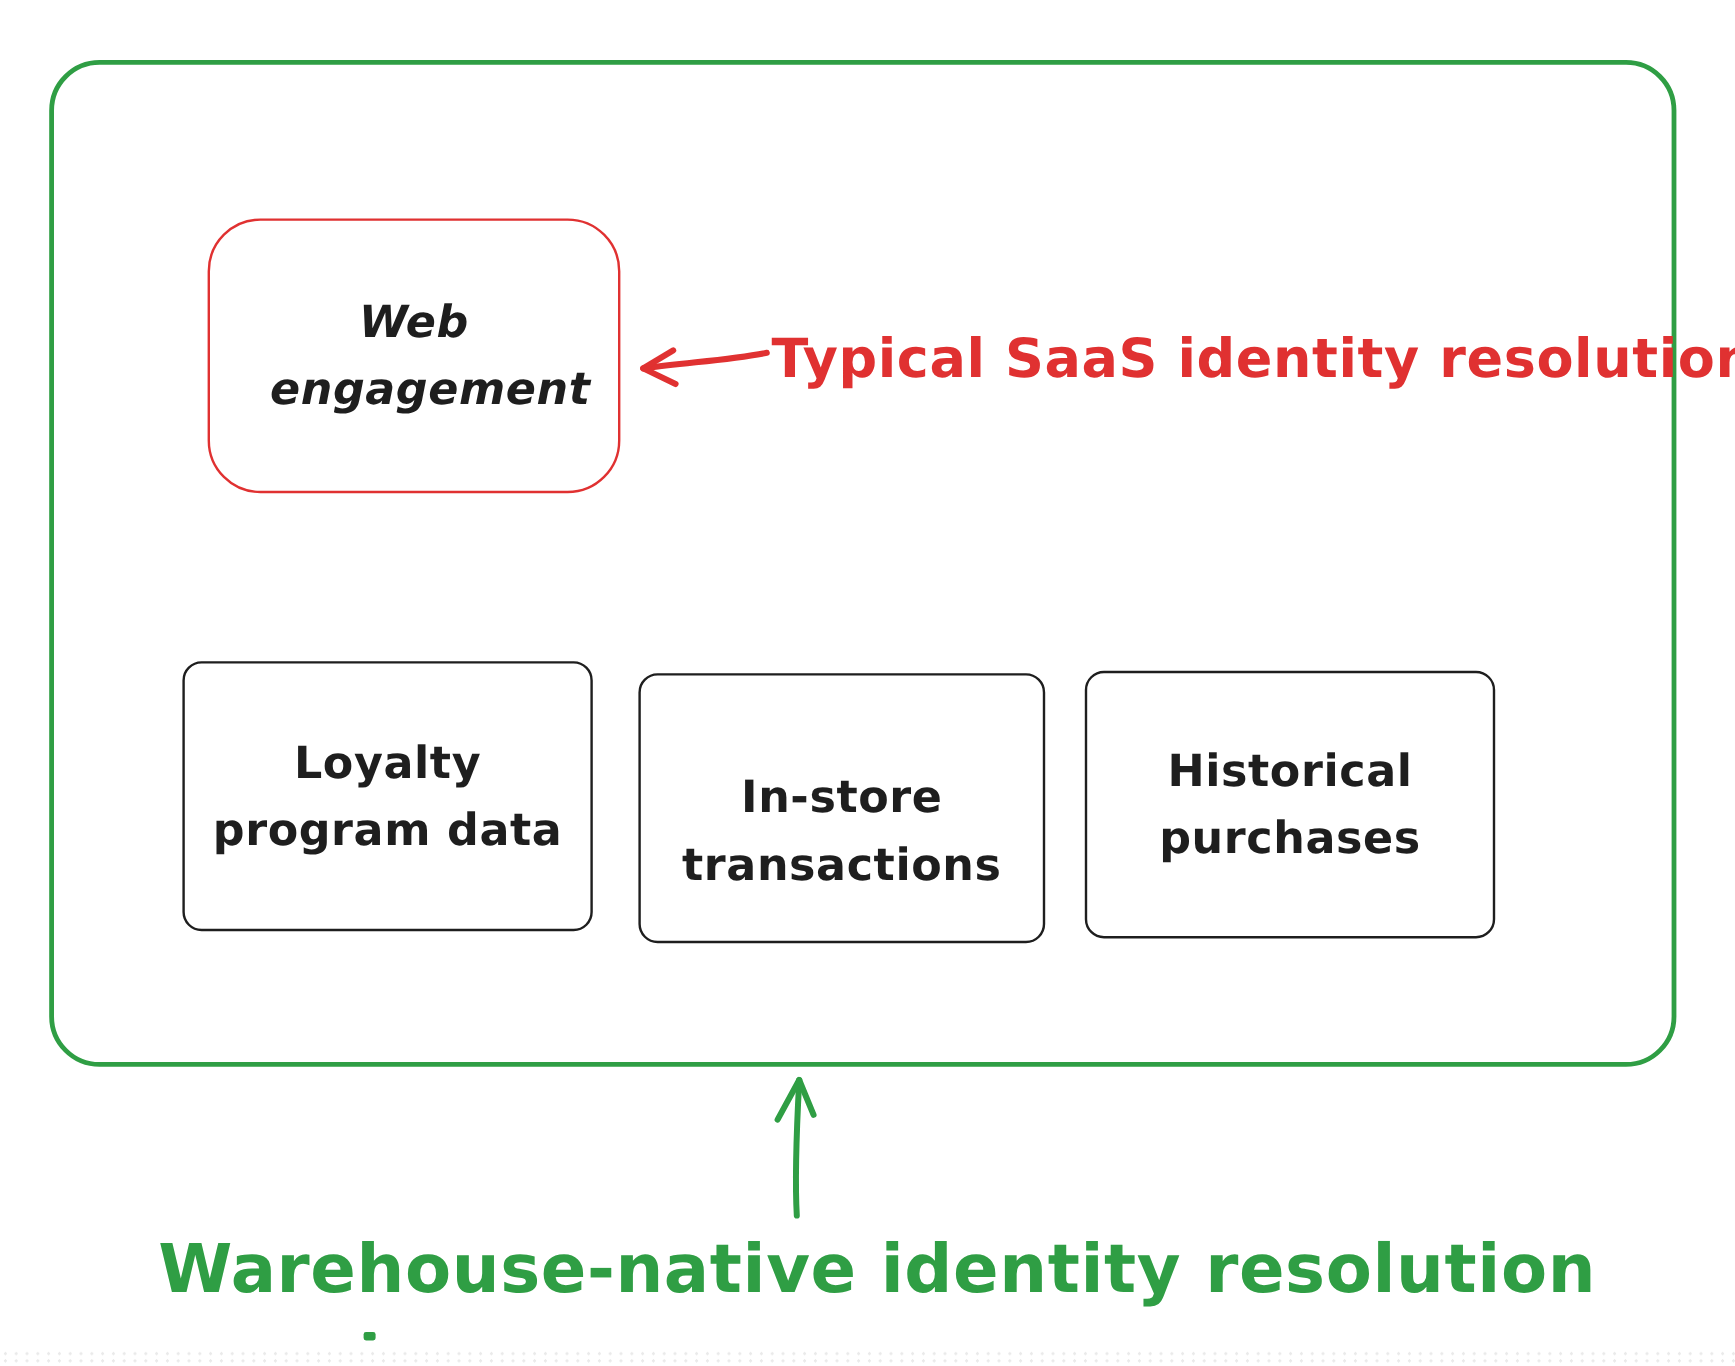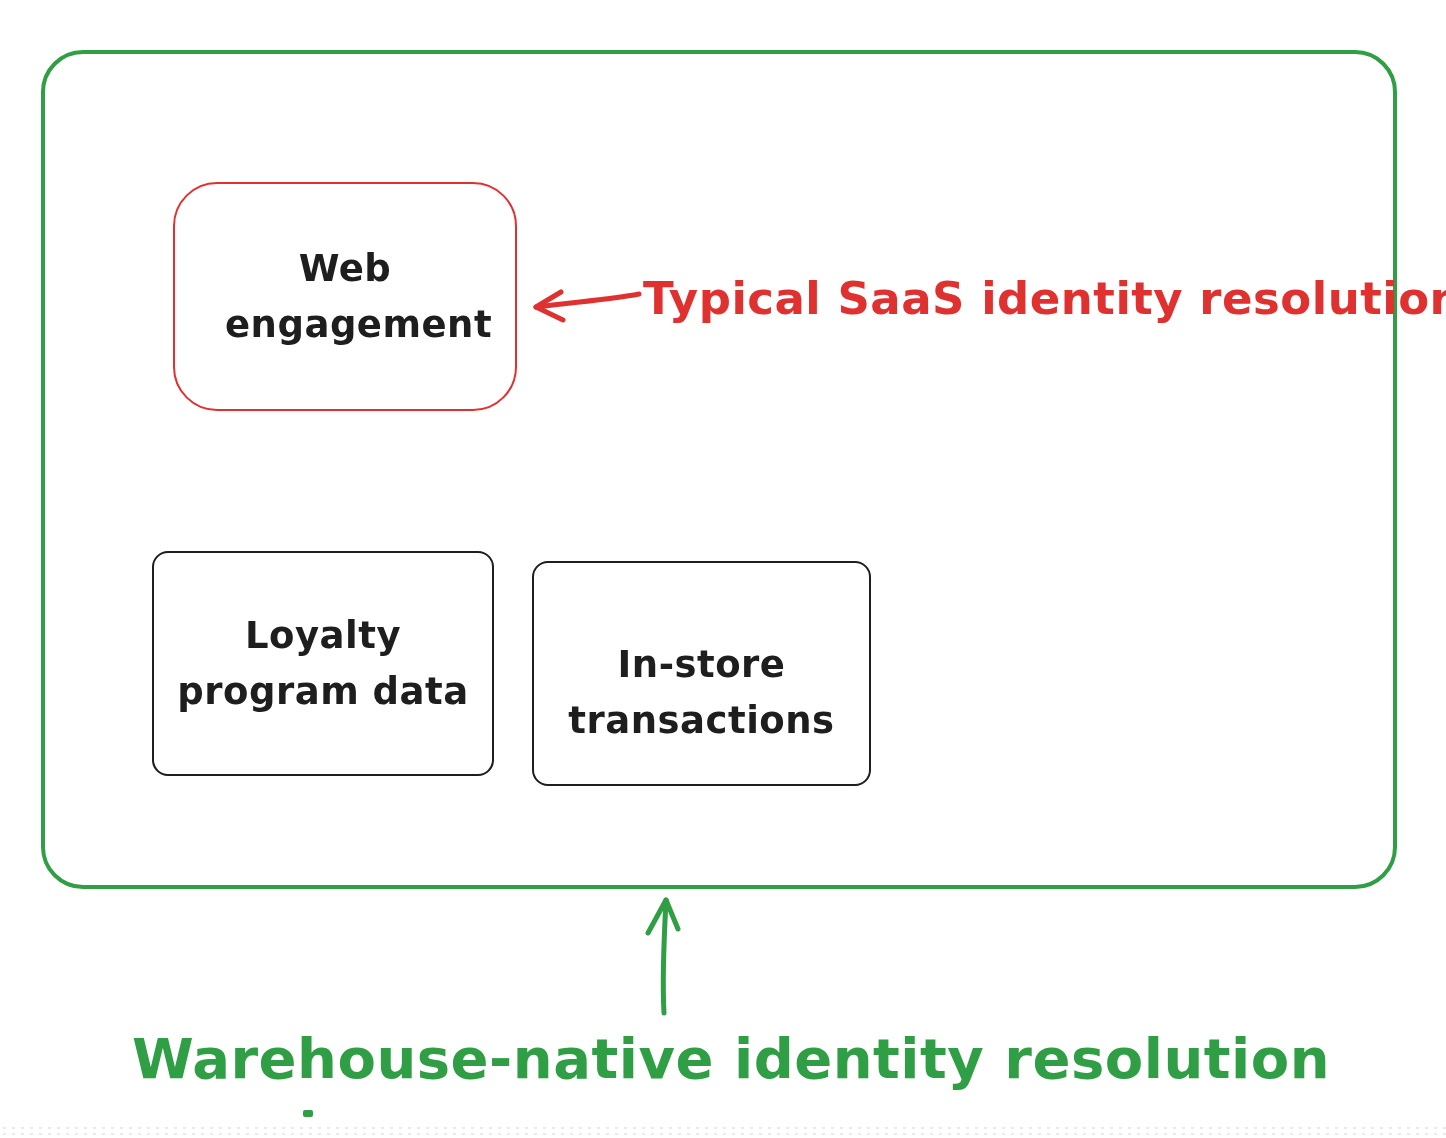--- a/index.html
+++ b/index.html
@@ -42,21 +42,21 @@
     line-height:1.5;
     text-align:center;
     letter-spacing:0.5px;
   }
   .red-box{
     left:128px;top:128px;
     width:344px;height:229px;
     border:2.5px solid var(--red);
     border-radius:44px;
   }
-  .red-box .box-label{max-width:240px;}
+  .red-box .box-label{max-width:240px;font-style:italic;}
   .box-loyalty{
     left:107px;top:497px;
     width:342px;height:225px;
     border:2.5px solid var(--ink);
   }
   .box-loyalty .box-label{max-width:300px;}
   .box-instore{
     left:487px;top:507px;
     width:339px;height:225px;
     border:2.5px solid var(--ink);
@@ -139,20 +139,23 @@
     <div class="annotation saas-annotation">Typical SaaS identity resolution</div>
 
     <div class="sketch-box box-loyalty">
       <span class="box-label">Loyalty program data</span>
     </div>
 
     <div class="sketch-box box-instore">
       <span class="box-label">In-store transactions</span>
     </div>
 
+    <div class="sketch-box box-historical">
+      <span class="box-label">Historical purchases</span>
+    </div>
 
   </div>
 
   <svg class="green-arrow" viewBox="0 0 60 126" aria-hidden="true">
     <path d="M29 120 C 27 85, 29 45, 31 8" fill="none" stroke="#2f9e44" stroke-width="5" stroke-linecap="round"></path>
     <path d="M13 40 L31 7" fill="none" stroke="#2f9e44" stroke-width="5" stroke-linecap="round"></path>
     <path d="M43 36 L31 7" fill="none" stroke="#2f9e44" stroke-width="5" stroke-linecap="round"></path>
   </svg>
 
   <div class="annotation warehouse-annotation">Warehouse-native identity resolution</div>

